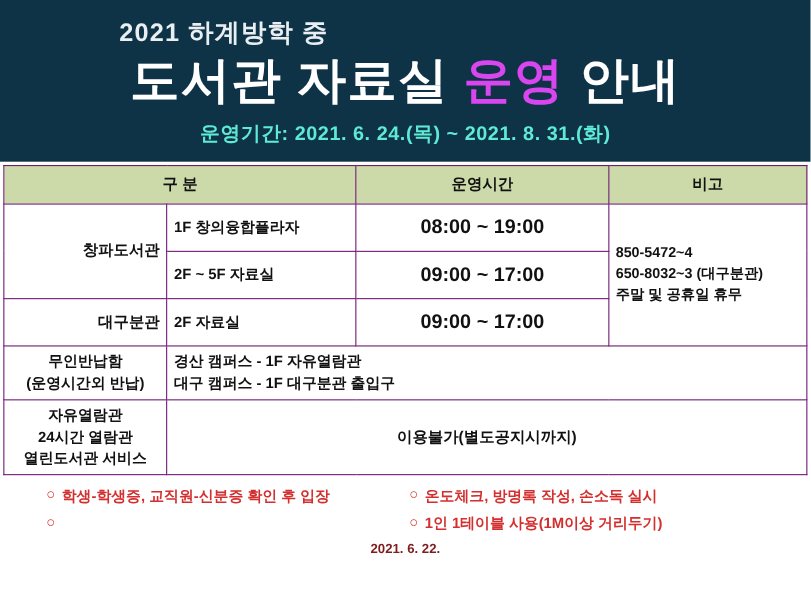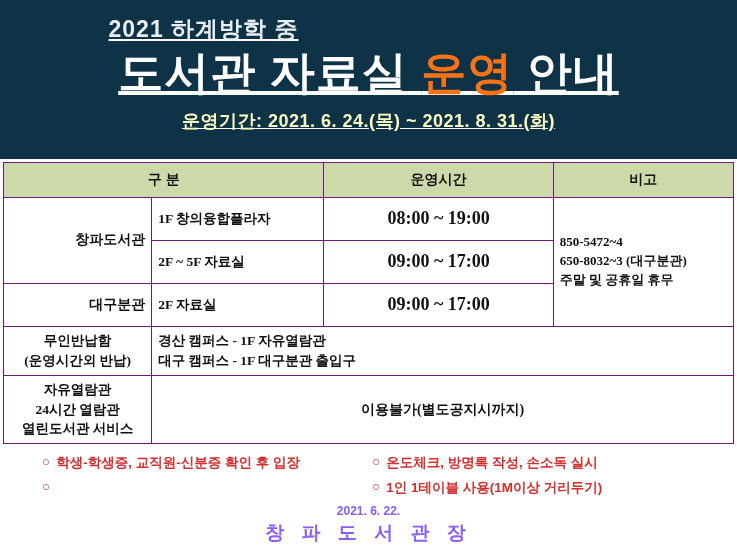--- a/index.html
+++ b/index.html
@@ -16,49 +16,48 @@
   .poster {
     position: relative;
     width: 737px;
     height: 549px;
     background: #ffffff;
     box-sizing: border-box;
   }
   
   .header {
     background: #0e3347;
-    padding: 14px 0 26px 0;
+    padding: 14px 0 14px 0;
     text-align: center;
     color: #ffffff;
-    text-decoration: underline;
   }
   .header-line1 {
     font-size: 23px;
     font-weight: bold;
     color: #e8eef1;
     letter-spacing: 1px;
     margin-left: -330px;
     margin-bottom: 2px;
   }
   .header-title {
     font-size: 45px;
     font-weight: bold;
     letter-spacing: 1px;
     line-height: 1.15;
     color: #ffffff;
     white-space: nowrap;
   }
   .header-title .hl {
-    color: #f97316;
+    color: #d946ef;
   }
   .header-period {
     margin-top: 10px;
     font-size: 18px;
     font-weight: bold;
-    color: #fef9c3;
+    color: #5eead4;
     letter-spacing: 0.5px;
   }
   
   .table-wrap {
     padding: 3px 3px 0 3px;
   }
   table.schedule {
     width: 731px;
     border-collapse: collapse;
     table-layout: fixed;
@@ -99,21 +98,21 @@
     font-size: 18px;
   }
   .note-cell {
     text-align: left;
     padding-left: 8px;
     font-weight: bold;
     font-size: 13px;
     line-height: 1.45;
     white-space: pre-line;
   }
-  .row-tall td { height: 34px; font-family: Liberation Serif, serif; }
+  .row-tall td { height: 34px; }
   .multi-cell {
     text-align: left;
     padding-left: 14px;
     font-weight: bold;
     font-size: 13.5px;
     line-height: 1.5;
     white-space: pre-line;
   }
   .center-span {
     text-align: center;
@@ -147,21 +146,21 @@
   .notice-item.left { width: 348px; padding-left: 28px; box-sizing: border-box; }
   .notice-item.right { flex: 1; padding-left: 10px; box-sizing: border-box; }
   .bullet {
     display: inline-block;
     margin-right: 6px;
   }
   
   .footer {
     margin-top: 4px;
     text-align: center;
-    color: #8b5cf6;
+    color: #7f1d1d;
   }
   .footer-date {
     font-size: 12px;
     font-weight: bold;
     margin-bottom: 2px;
   }
   .footer-signature {
     font-size: 19px;
     font-weight: bold;
     letter-spacing: 6px;
@@ -244,16 +243,15 @@
       </div>
       <div class="notice-item right">
         <span class="bullet">○</span>
         <span>1인 1테이블 사용(1M이상 거리두기)</span>
       </div>
     </div>
   </div>
 
   <div class="footer">
     <div class="footer-date">2021. 6. 22.</div>
-    <div class="footer-signature">창 파 도 서 관 장</div>
   </div>
 
 </div>
 
 </body></html>

